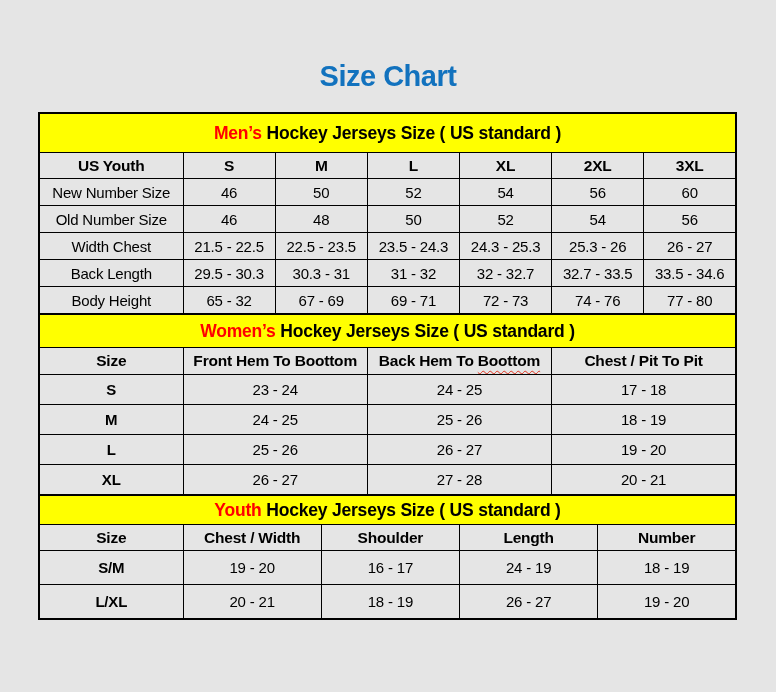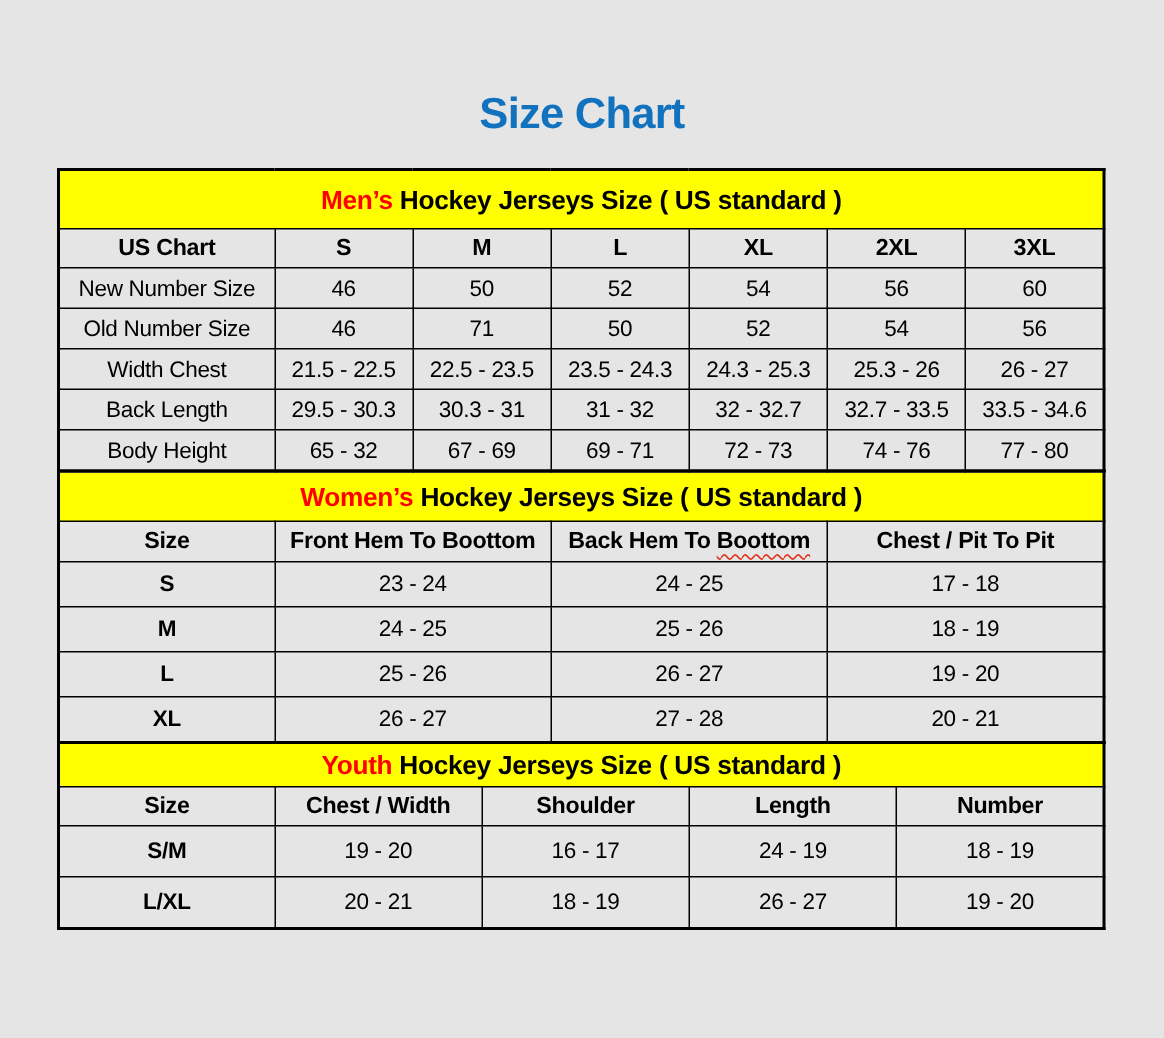--- a/index.html
+++ b/index.html
@@ -102,21 +102,21 @@
           <col>
           <col>
           <col>
           <col>
         </colgroup>
       <thead>
         <tr class="band">
           <th colspan="7"><span class="accent">Men’s</span><span> Hockey Jerseys Size ( US standard )</span></th>
         </tr>
         <tr class="cols">
-            <th>US Chart</th>
+            <th>US Youth</th>
             <th>S</th>
             <th>M</th>
             <th>L</th>
             <th>XL</th>
             <th>2XL</th>
             <th>3XL</th>
           </tr>
       </thead>
       <tbody>
           <tr>
@@ -124,21 +124,21 @@
             <td>46</td>
             <td>50</td>
             <td>52</td>
             <td>54</td>
             <td>56</td>
             <td>60</td>
           </tr>
           <tr>
             <th scope="row" class="rowlabel">Old Number Size</th>
             <td>46</td>
-            <td>71</td>
+            <td>48</td>
             <td>50</td>
             <td>52</td>
             <td>54</td>
             <td>56</td>
           </tr>
           <tr>
             <th scope="row" class="rowlabel">Width Chest</th>
             <td>21.5 - 22.5</td>
             <td>22.5 - 23.5</td>
             <td>23.5 - 24.3</td>

